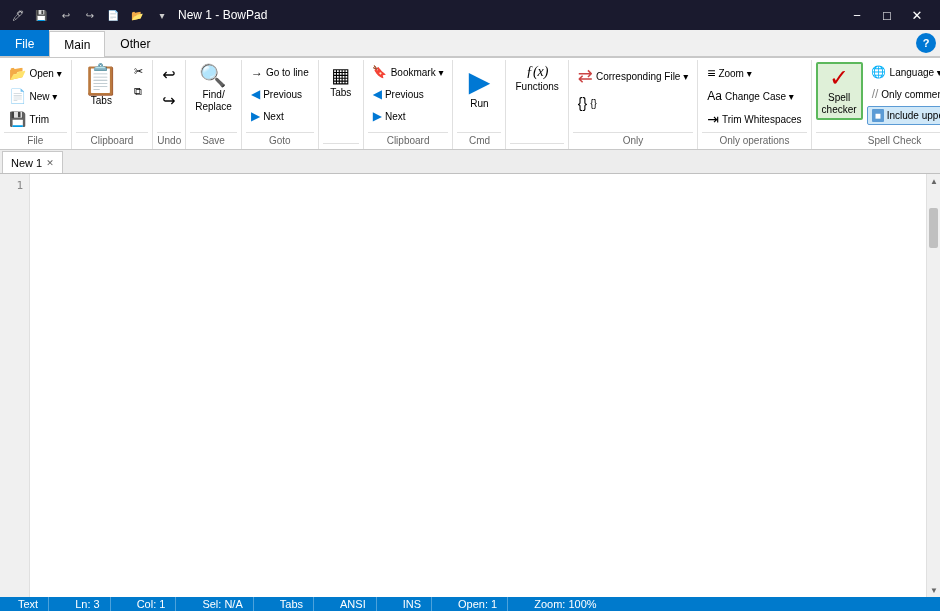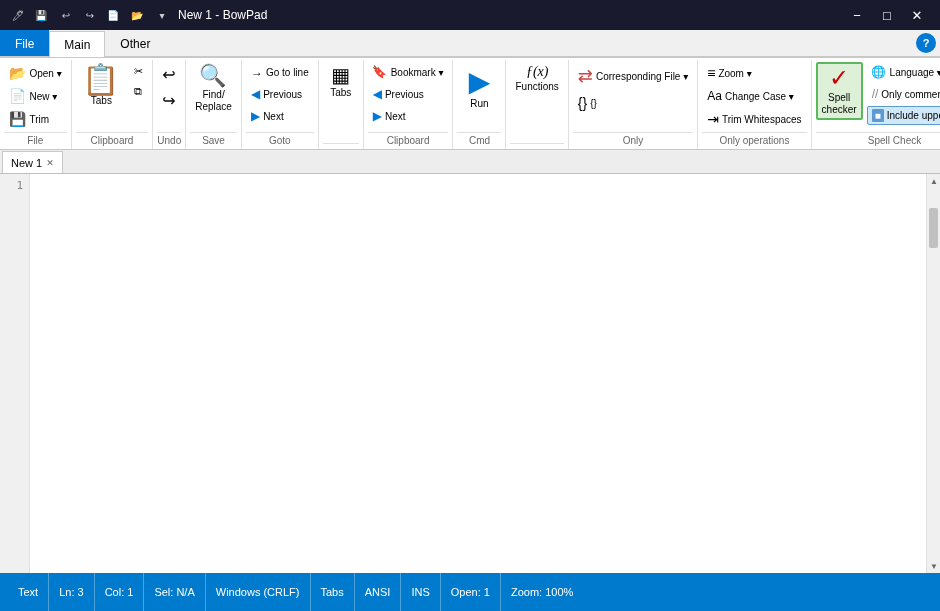--- a/index.html
+++ b/index.html
@@ -45,21 +45,21 @@
     .editor-tab-close { font-size: 9px; cursor: pointer; color: #666; }
 
     .editor-container { display: flex; flex: 1; background: #fff; }
     .line-numbers { background: #f0f0f0; border-right: 1px solid #e0e0e0; padding: 4px 6px; font-size: 11px; color: #888; font-family: Consolas, monospace; min-width: 30px; text-align: right; line-height: 1.4; }
     .editor-content { flex: 1; padding: 4px 8px; font-size: 12px; font-family: Consolas, monospace; line-height: 1.4; outline: none; border: none; resize: none; }
     .scrollbar-v { width: 14px; background: #f0f0f0; border-left: 1px solid #e0e0e0; display: flex; flex-direction: column; }
     .scrollbar-thumb { background: #c0c0c0; height: 40px; margin: 20px 2px; border-radius: 2px; cursor: pointer; }
     .scrollbar-arrow { width: 14px; height: 14px; display: flex; align-items: center; justify-content: center; cursor: pointer; font-size: 8px; color: #666; }
 
     
-    .status-bar { background: #007acc; color: #fff; height: 38px; display: flex; align-items: center; padding: 0 8px; font-size: 11px; gap: 0; }
+    .status-bar { background: #007acc; color: #fff; height: 14px; display: flex; align-items: center; padding: 0 8px; font-size: 11px; gap: 16px; }
     .status-item { padding: 0 10px; border-right: 1px solid rgba(255,255,255,0.3); height: 100%; display: flex; align-items: center; }
     .status-item:first-child { border-right: 1px solid rgba(255,255,255,0.3); }
     .status-item:last-child { border-right: none; margin-left: auto; }
 
     .editor-main { display: flex; flex-direction: column; flex: 1; }
 
     .tab-area { background: #ededed; border-bottom: 1px solid #c0c0c0; display: flex; align-items: flex-end; height: 24px; padding-left: 2px; }
   </style>
 </head>
 <body>
@@ -306,19 +306,18 @@
       <div class="scrollbar-arrow">▼</div>
     </div>
   </div>
 </div>
 
 <div class="status-bar">
   <div class="status-item">Text</div>
   <div class="status-item">Ln: 3</div>
   <div class="status-item">Col: 1</div>
   <div class="status-item">Sel: N/A</div>
-  <div class="status-item">Windows (CRLF)</div>
   <div class="status-item">Tabs</div>
   <div class="status-item">ANSI</div>
   <div class="status-item">INS</div>
   <div class="status-item">Open: 1</div>
   <div class="status-item" style="border-right:none;margin-left:0;">Zoom: 100%</div>
 </div>
 
 </body></html>

